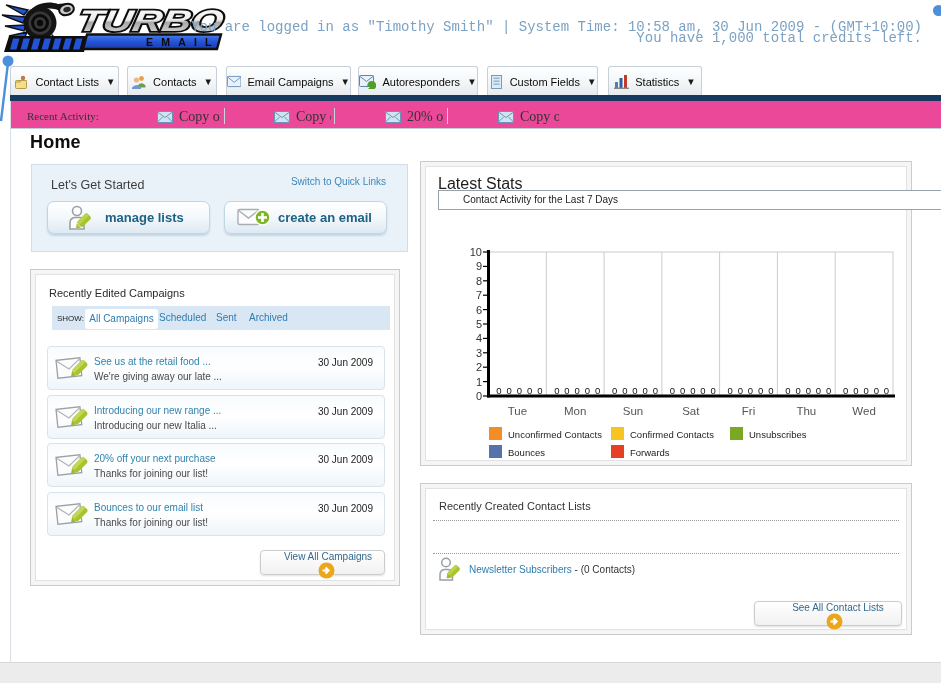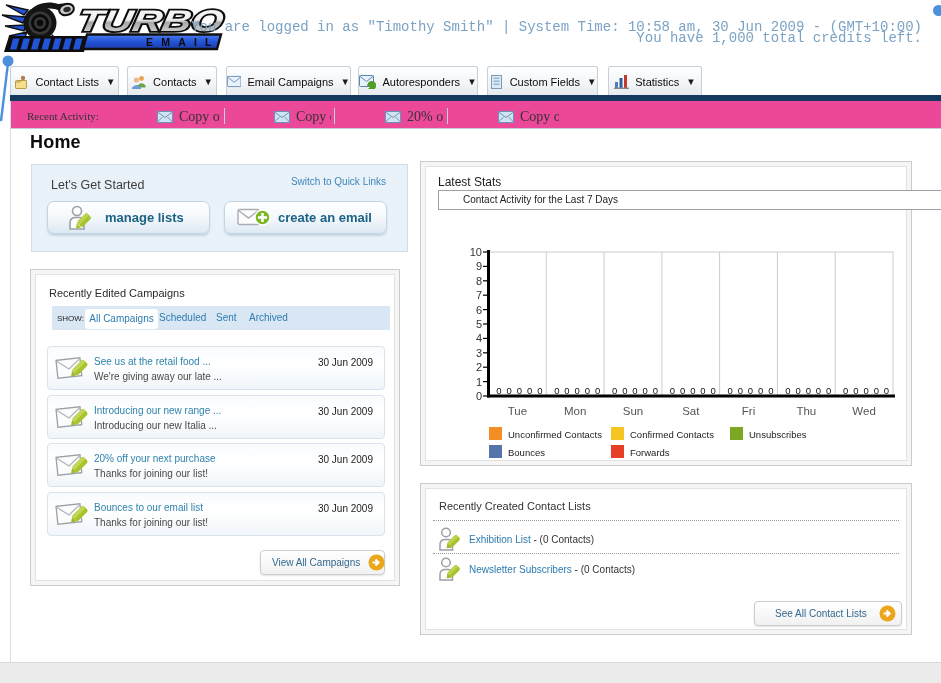--- a/index.html
+++ b/index.html
@@ -44,26 +44,26 @@
 #rec .title { position:absolute; left:13px; top:12px; font-size:11px; color:#2b2b2b; }
 #show { position:absolute; left:16px; top:31px; width:338px; height:24px; background:#d9e7f4; font-size:10px; }
 #show a { color:#2e7cb0; }
 #show .s { position:absolute; left:5px; top:8px; font-size:8px; color:#222; }
 #show .sel { position:absolute; left:33px; top:3px; width:73px; text-align:center; background:#fff; border-radius:3px; padding:4px 4px 5px; }
 .camp { position:absolute; left:11px; width:338px; height:44px; border:1px solid #d9e3ec; border-radius:4px; background:linear-gradient(#f8fbfd,#ffffff 45%,#eff5fa); }
 .camp svg.ci { position:absolute; left:7px; top:5px; }
 .camp .l1 { position:absolute; left:46px; top:9px; font-size:10px; color:#2f83ad; }
 .camp .l2 { position:absolute; left:46px; top:24px; font-size:10px; color:#4a4a4a; }
 .camp .dt { position:absolute; right:11px; top:10px; font-size:10px; color:#222; }
-.morebtn { position:absolute; height:25px; background:linear-gradient(#ffffff,#f1f1f1); border:1px solid #cccccc; border-radius:4px; display:flex; align-items:center; font-size:12px; color:#33688f; white-space:nowrap; box-shadow:0 1px 2px rgba(0,0,0,.12); }
+.morebtn { position:absolute; height:25px; background:linear-gradient(#ffffff,#f1f1f1); border:1px solid #cccccc; border-radius:4px; display:flex; align-items:center; font-size:12px; color:#33688f; white-space:nowrap; box-shadow:0 1px 2px rgba(0,0,0,.12);flex-direction:column; }
 .morebtn svg { margin-left:8px; flex-shrink:0; }
 
 
 #stats { position:absolute; left:409px; top:32px; width:492px; height:305px; }
-#stats .title { position:absolute; left:12px; top:8px; font-size:12px; color:#1d1d1d; }
+#stats .title { position:absolute; left:12px; top:8px; font-size:16px; color:#1d1d1d; }
 #sel { position:absolute; left:12px; top:23px; width:532px; height:20px; border:1px solid #9aa2a9; background:#fff; font-size:10px; color:#222; line-height:18px; padding-left:24px; }
 #sel .arr { position:absolute; right:9px; top:7px; width:0; height:0; border-left:5px solid transparent; border-right:5px solid transparent; border-top:5px solid #111; }
 
 #lists { position:absolute; left:409px; top:354px; width:492px; height:152px; }
 #lists .title { position:absolute; left:13px; top:11px; font-size:11px; color:#333; }
 .dots { position:absolute; left:7px; right:7px; height:1px; border-top:1px dotted #9a9a9a; }
 .litem { position:absolute; left:12px; display:flex; align-items:center; font-size:10px; color:#333; }
 .litem svg { margin-right:7px; }
 .litem a { color:#2e7cb0; }
 
@@ -406,32 +406,20 @@
 <rect x="185" y="278" width="13" height="13" fill="#e63f25"></rect>
 <text x="204" y="289" font-size="9.5" fill="#222">Forwards</text>
 </svg>
     </div>
   </div>
 
   <div class="panel2" id="lists">
     <div class="inner">
       <div class="title">Recently Created Contact Lists</div>
       <div class="dots" style="top:31px"></div>
-      <div class="litem" style="top:37px;height:26px">
-        <svg width="24" height="26" viewBox="0 0 24 26">
-              <circle cx="8" cy="6.5" r="4.3" fill="#fdfdfd" stroke="#9aa0a6" stroke-width="1.5"></circle>
-              <path d="M2 24 L2 18.5 Q2 14 6.5 13.5 L10.5 13.5 Q14.5 14 14.5 18.5 L14.5 24 Z" fill="#fdfdfd" stroke="#9aa0a6" stroke-width="1.5"></path>
-              <g transform="rotate(45 15.5 15)">
-                <rect x="12.4" y="8.5" width="6.8" height="13" rx="2" fill="#a7c32e"></rect>
-                <rect x="12.4" y="8.5" width="3.4" height="13" rx="1.7" fill="#bcd24a"></rect>
-                <path d="M13 21.2 L18.7 21.2 L15.8 25 Z" fill="#9db829"></path>
-              </g>
-            </svg>
-        <span><a href="#">Exhibition List</a> - (0 Contacts)</span>
-      </div>
       <div class="dots" style="top:64px"></div>
       <div class="litem" style="top:67px;height:26px">
         <svg width="24" height="26" viewBox="0 0 24 26">
               <circle cx="8" cy="6.5" r="4.3" fill="#fdfdfd" stroke="#9aa0a6" stroke-width="1.5"></circle>
               <path d="M2 24 L2 18.5 Q2 14 6.5 13.5 L10.5 13.5 Q14.5 14 14.5 18.5 L14.5 24 Z" fill="#fdfdfd" stroke="#9aa0a6" stroke-width="1.5"></path>
               <g transform="rotate(45 15.5 15)">
                 <rect x="12.4" y="8.5" width="6.8" height="13" rx="2" fill="#a7c32e"></rect>
                 <rect x="12.4" y="8.5" width="3.4" height="13" rx="1.7" fill="#bcd24a"></rect>
                 <path d="M13 21.2 L18.7 21.2 L15.8 25 Z" fill="#9db829"></path>
               </g>

